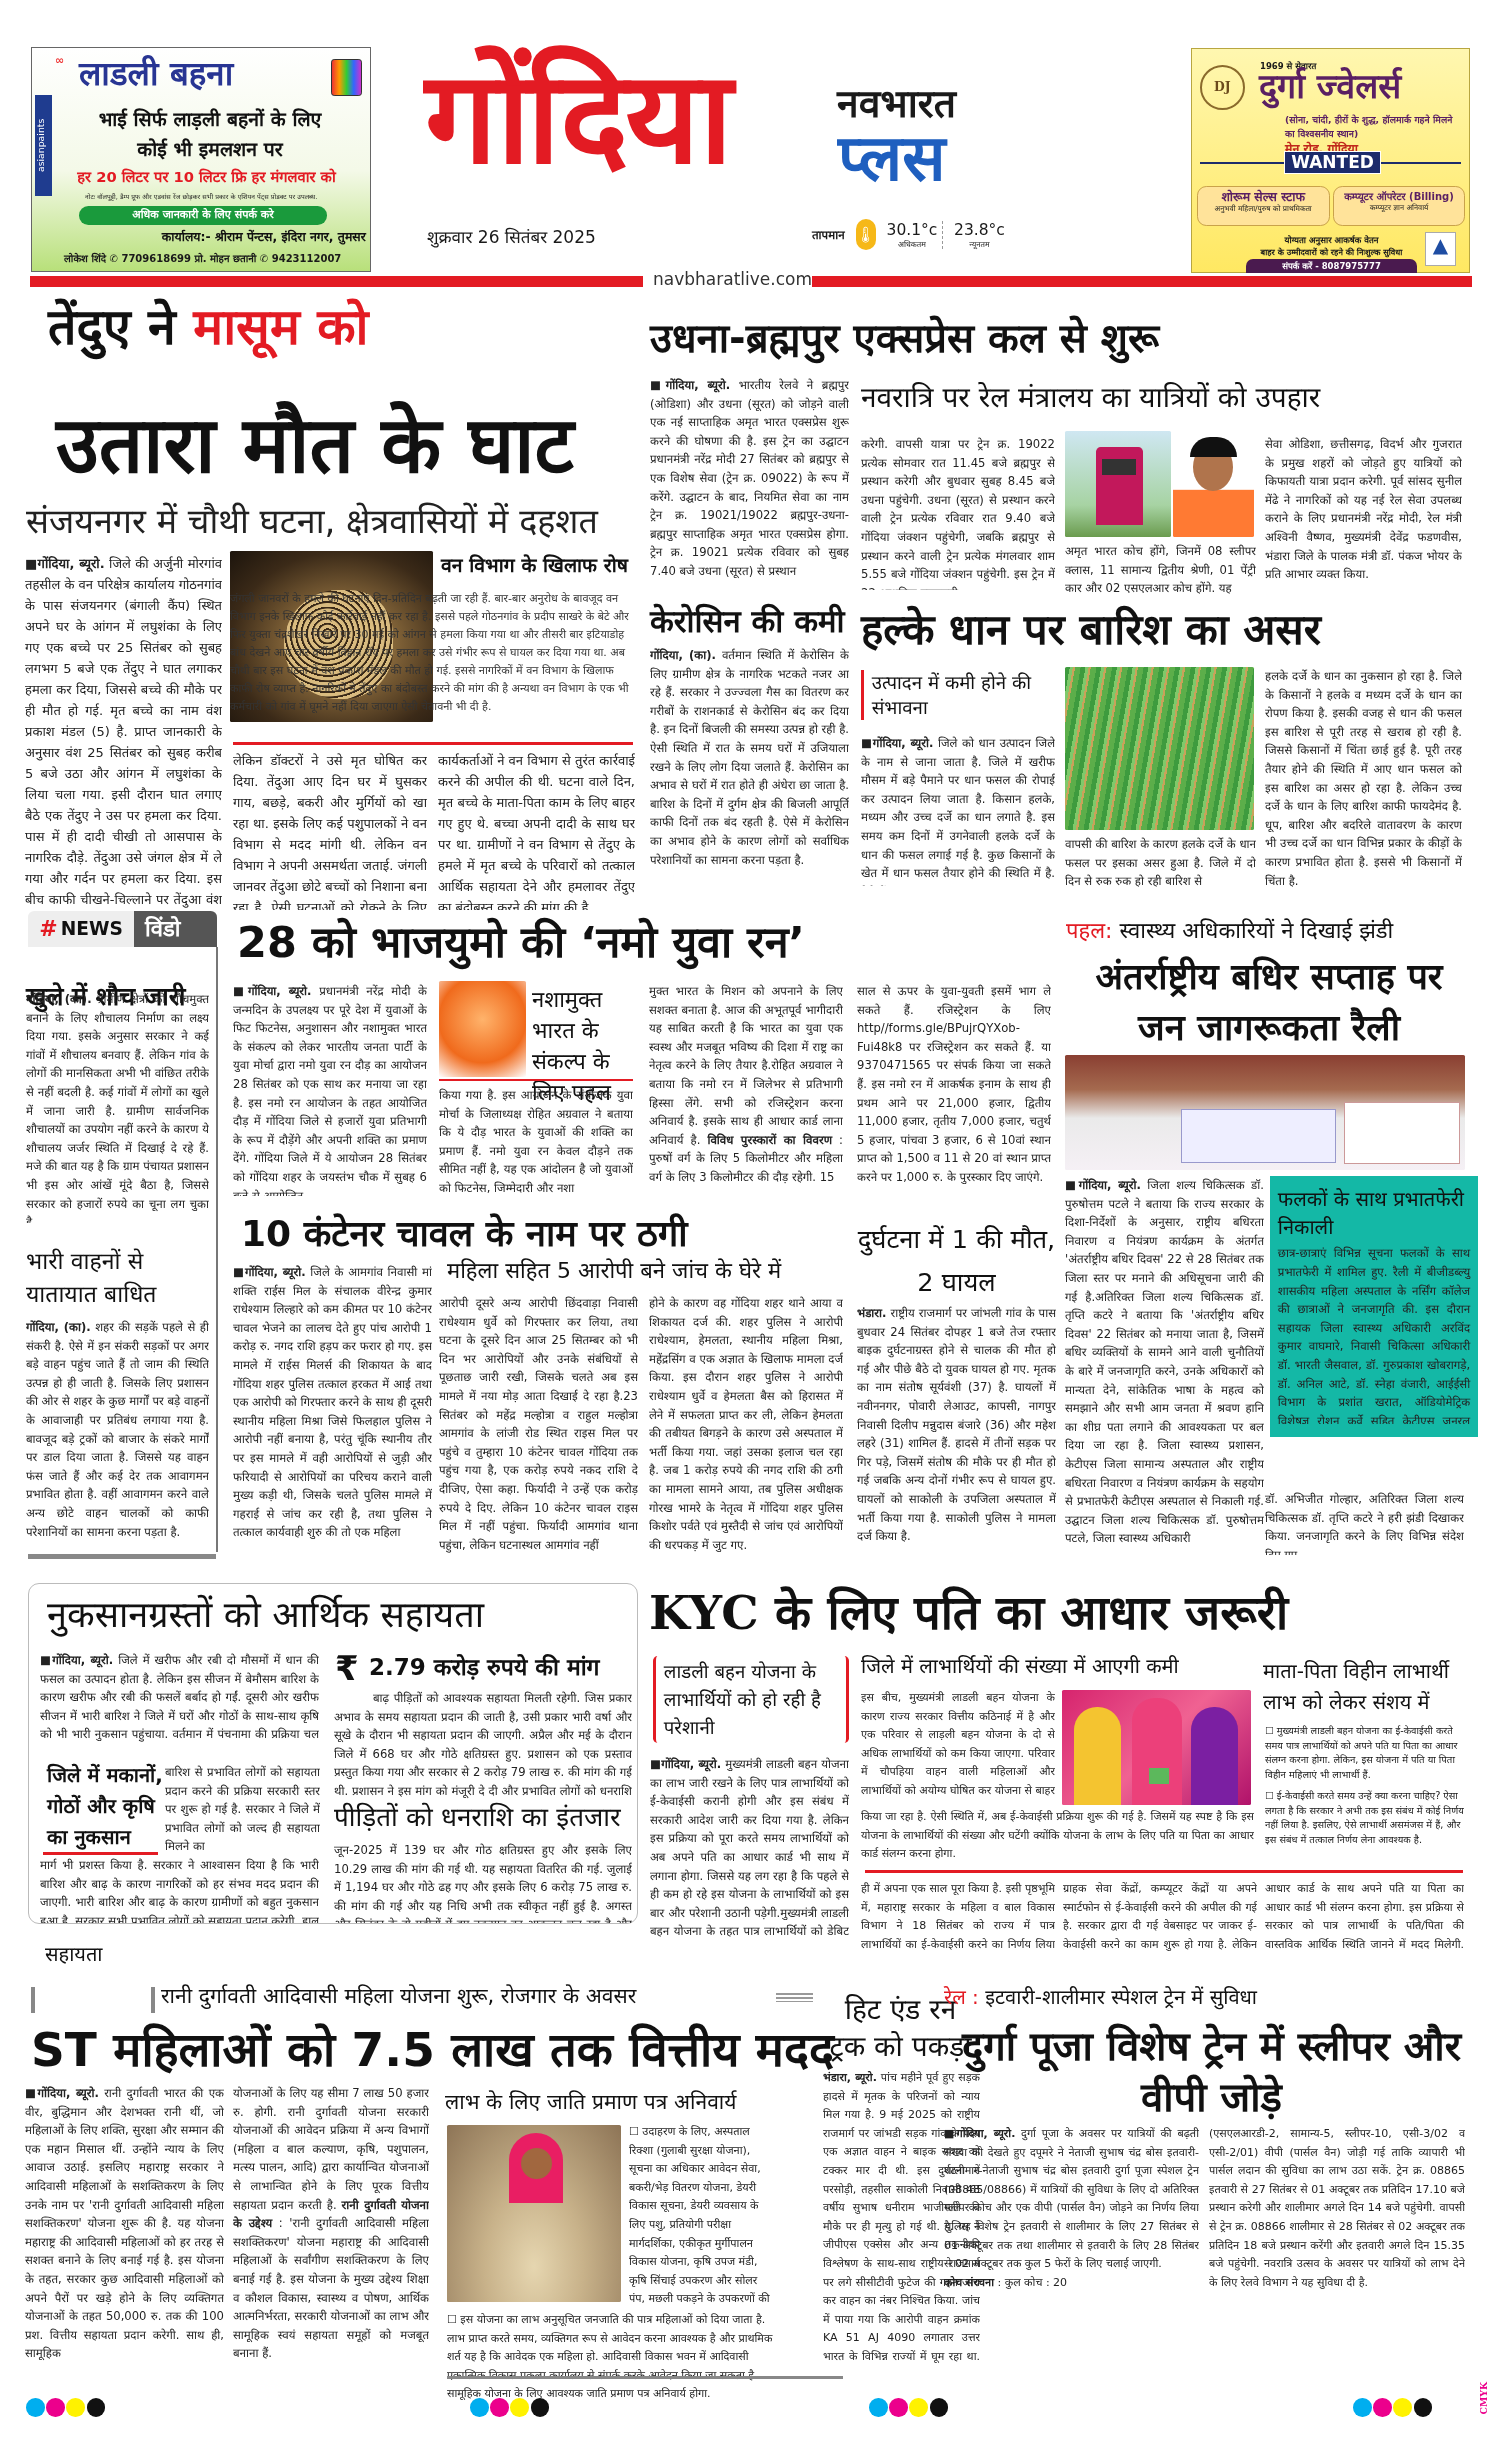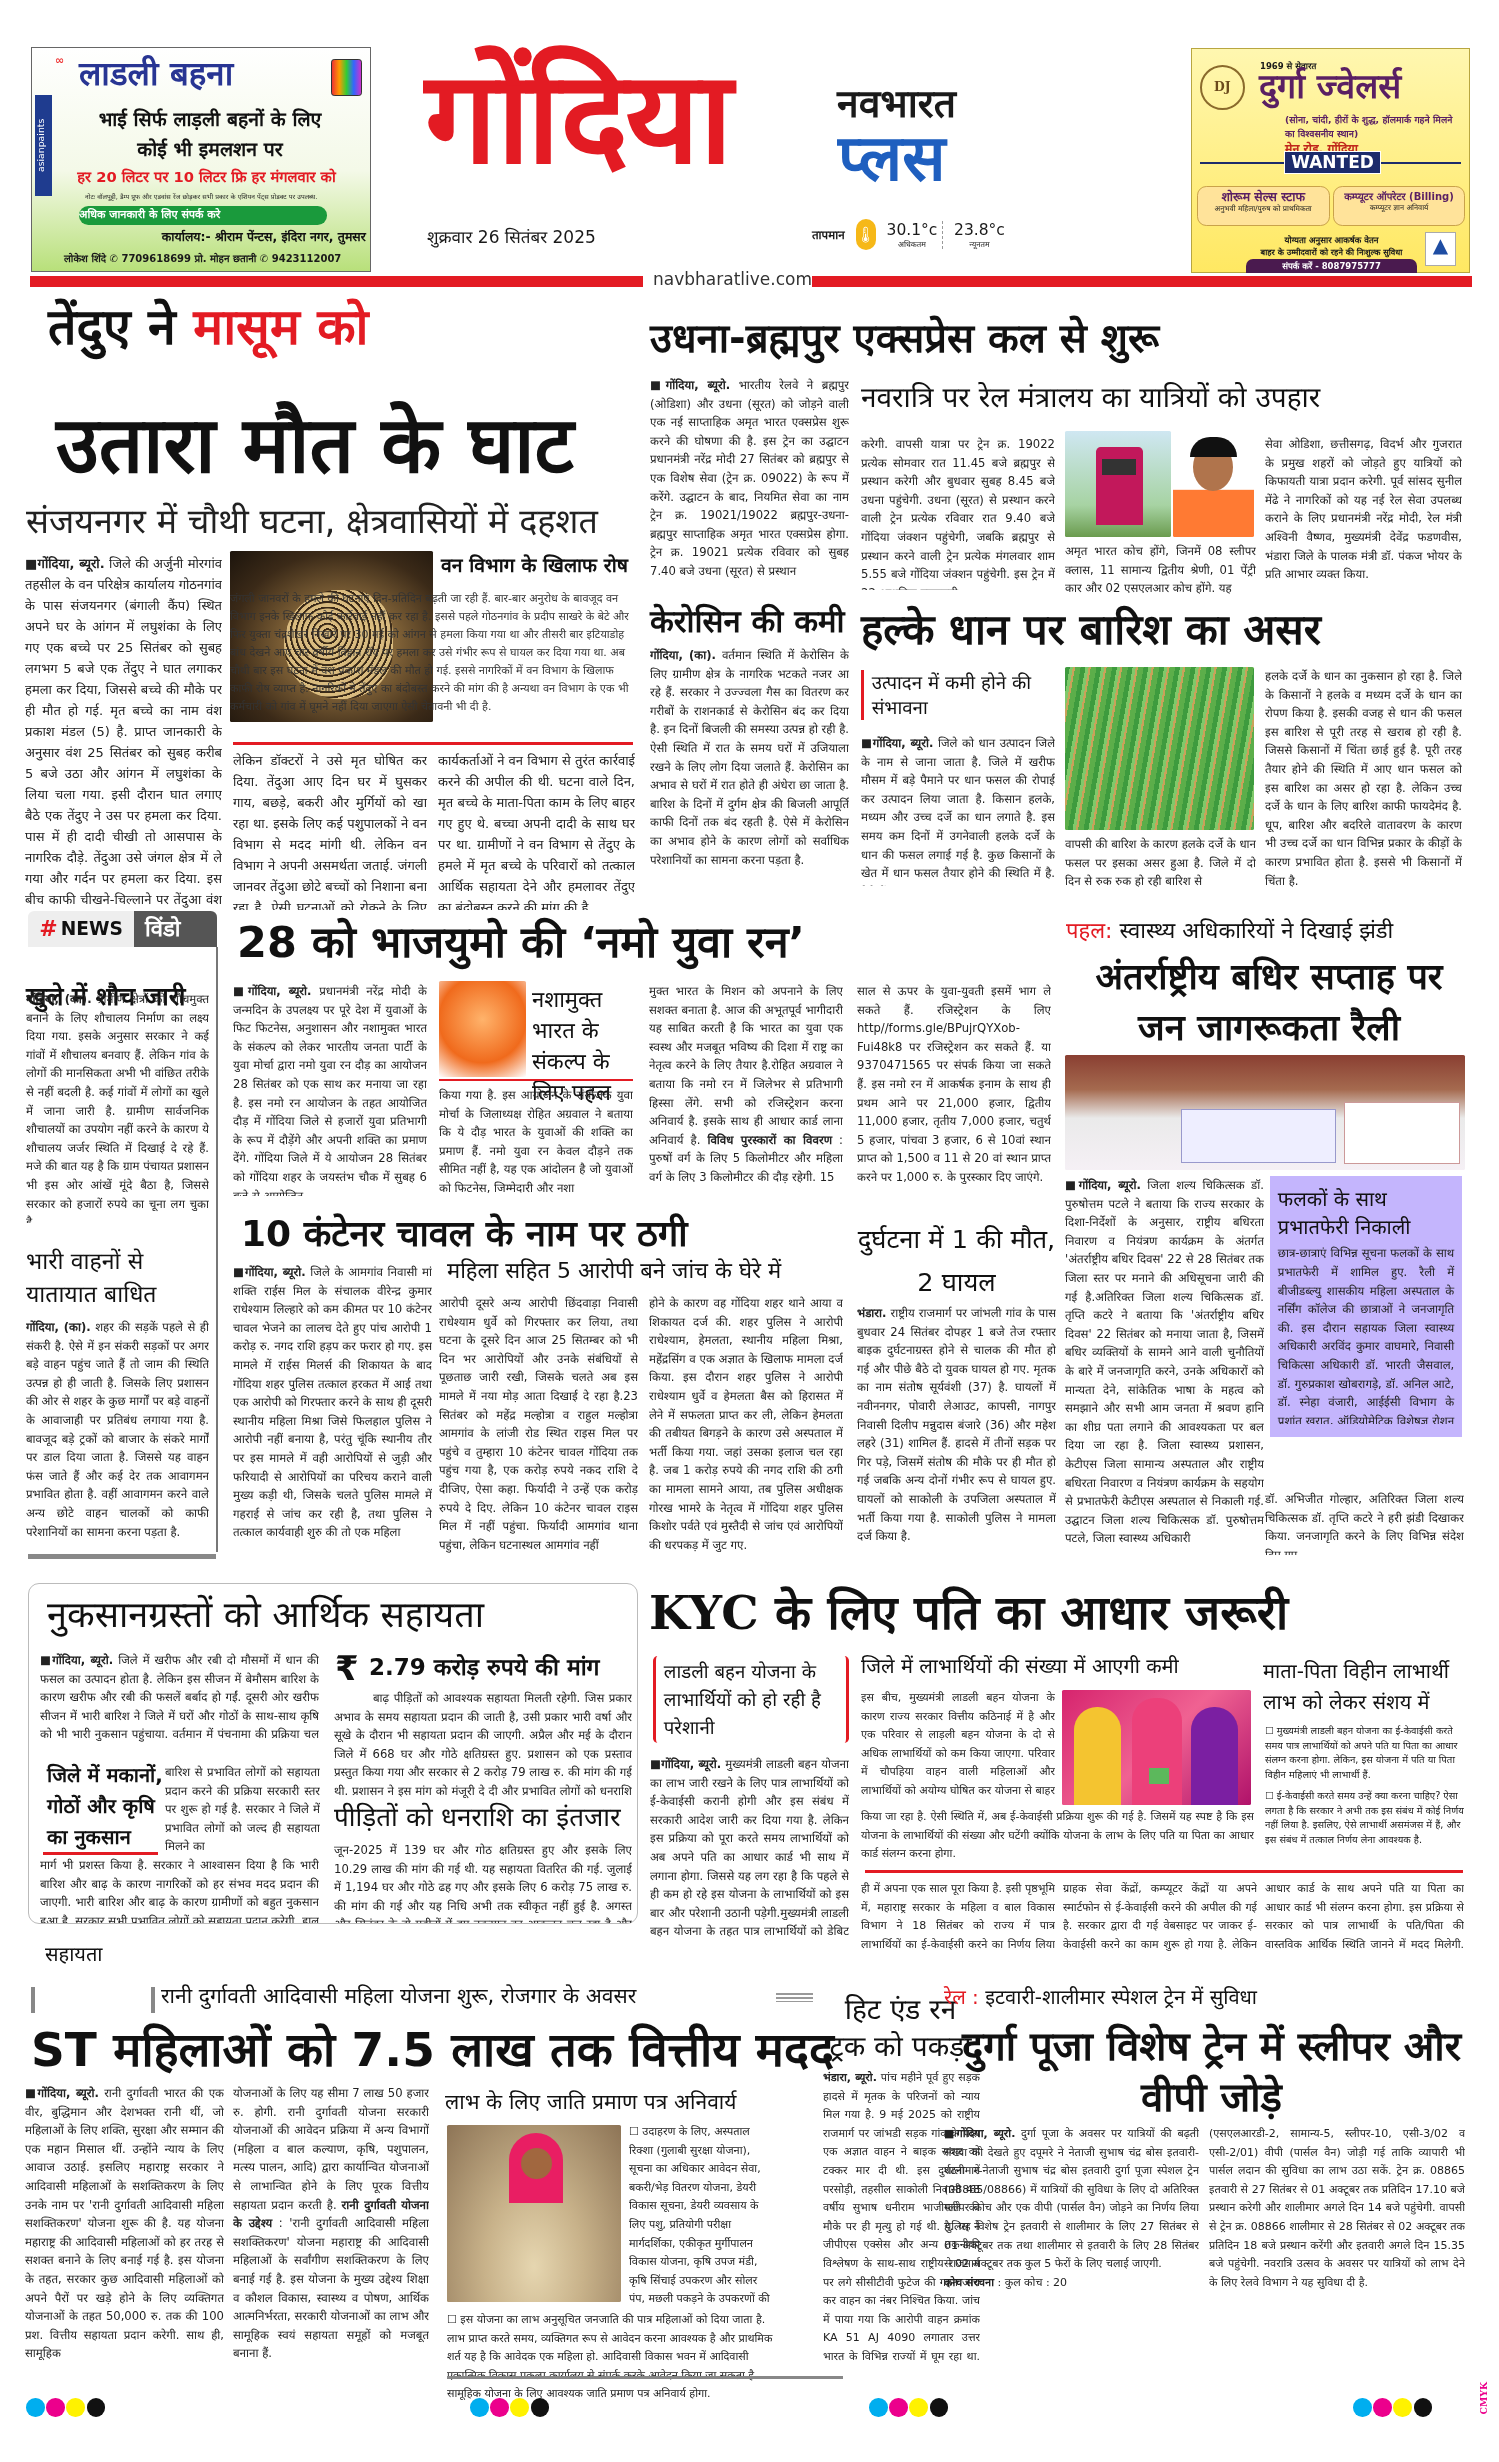--- a/index.html
+++ b/index.html
@@ -24,21 +24,21 @@
 
 <div class="abs ad-left">
   <div class="abs" style="left:3.1px;top:47px;width:17px;height:101px;background:#1f3c8f;color:#fff;font-size:9.3px;writing-mode:vertical-rl;transform:rotate(180deg);text-align:center">asianpaints</div>
   <div class="abs" style="left:23px;top:6.2px;font-size:11px;color:#e33;font-weight:700">∞</div>
   <div class="abs hd" style="left:47px;top:9.3px;font-size:33px;color:#283593">लाडली बहना</div>
   <div class="abs" style="right:7.8px;top:11px;width:31px;height:37px;border:1.6px solid #333;border-radius:3.1px;background:linear-gradient(90deg,#e33,#f90,#3c3,#36f,#c3c)"></div>
   <div class="abs hd" style="left:23px;top:62px;width:310px;text-align:center;font-size:19.4px">भाई सिर्फ लाड़ली बहनों के लिए</div>
   <div class="abs hd" style="left:23px;top:92px;width:310px;text-align:center;font-size:19.4px">कोई भी इमलशन पर</div>
   <div class="abs hd" style="left:15.5px;top:121px;width:318px;text-align:center;font-size:14.7px;color:#e31b23">हर 20 लिटर पर 10 लिटर फ्रि हर मंगलवार को</div>
   <div class="abs" style="left:4.7px;top:144px;width:329px;text-align:center;font-size:6.6px">नोटः वॉलपुट्टी, डैम्प प्रूफ और एडवांस रेंज छोड़कर सभी प्रकार के एशियन पेंट्स प्रोडक्ट पर उपलब्ध.</div>
-  <div class="abs" style="left:47px;top:158px;width:248px;height:18.6px;border-radius:9.3px;background:#1a9a3c;color:#fff;font-size:11px;font-weight:700;text-align:left;line-height:18.6px">अधिक जानकारी के लिए संपर्क करे</div>
+  <div class="abs" style="left:47px;top:158px;width:248px;height:18.6px;border-radius:9.3px;background:#1a9a3c;color:#fff;font-size:11px;font-weight:700;text-align:center;line-height:18.6px">अधिक जानकारी के लिए संपर्क करे</div>
   <div class="abs hd" style="left:7.8px;top:182px;width:326px;text-align:right;font-size:12.4px">कार्यालय:- श्रीराम पेंन्टस, इंदिरा नगर, तुमसर</div>
   <div class="abs" style="left:6.2px;top:203px;width:329px;text-align:center;font-size:10px;font-weight:700">लोकेश शिंदे ✆ 7709618699 प्रो. मोहन छतानी ✆ 9423112007</div>
 </div>
 
 <div class="abs hd" style="left:425px;top:54px;font-size:128px;color:#e31b23;letter-spacing:-3.1px;line-height:1">गोंदिया</div>
 <div class="abs hd" style="left:837px;top:84px;font-size:39px;color:#1a1a1a">नवभारत</div>
 <div class="abs hd" style="left:838px;top:126px;font-size:64px;color:#1f5fbf;line-height:1">प्लस</div>
 <div class="abs" style="left:427px;top:225px;font-size:17px">शुक्रवार 26 सितंबर 2025</div>
 <div class="abs" style="left:812px;top:219px;display:flex;align-items:center;gap:11px">
   <span style="font-size:11.6px;font-weight:700">तापमान</span>
@@ -139,21 +139,21 @@
 <div class="col body-text" style="left:649px;top:982px;width:194px;height:225px;font-size:11.6px;line-height:18.6px"><span>मुक्त भारत के मिशन को अपनाने के लिए सशक्त बनाता है. आज की अभूतपूर्व भागीदारी यह साबित करती है कि भारत का युवा एक स्वस्थ और मजबूत भविष्य की दिशा में राष्ट्र का नेतृत्व करने के लिए तैयार है.रोहित अग्रवाल ने बताया कि नमो रन में जिलेभर से प्रतिभागी हिस्सा लेंगे. सभी को रजिस्ट्रेशन करना अनिवार्य है. इसके साथ ही आधार कार्ड लाना अनिवार्य है.</span> <b>विविध पुरस्कारों का विवरण</b> <span>: पुरुषों वर्ग के लिए 5 किलोमीटर और महिला वर्ग के लिए 3 किलोमीटर की दौड़ रहेगी. 15</span></div>
 <div class="col body-text" style="left:857px;top:982px;width:194px;height:225px;font-size:11.6px;line-height:18.6px">साल से ऊपर के युवा-युवती इसमें भाग ले सकते हैं. रजिस्ट्रेशन के लिए http//forms.gle/BPujrQYXob-Fui48k8 पर रजिस्ट्रेशन कर सकते हैं. या 9370471565 पर संपर्क किया जा सकते हैं. इस नमो रन में आकर्षक इनाम के साथ ही प्रथम आने पर 21,000 हजार, द्वितीय 11,000 हजार, तृतीय 7,000 हजार, चतुर्थ 5 हजार, पांचवा 3 हजार, 6 से 10वां स्थान प्राप्त को 1,500 व 11 से 20 वां स्थान प्राप्त करने पर 1,000 रु. के पुरस्कार दिए जाएंगे.</div>
 
 <div class="abs hd" style="left:1066px;top:919px;font-size:22px;font-weight:400"><span class="red">पहल:</span><span> स्वास्थ्य अधिकारियों ने दिखाई झंडी</span></div>
 <div class="abs hd" style="left:1071px;top:951px;width:396px;font-size:36px;line-height:51px;text-align:center">अंतर्राष्ट्रीय बधिर सप्ताह पर जन जागरूकता रैली</div>
 <div class="photo" style="left:1065px;top:1055px;width:400px;height:115px;background:linear-gradient(180deg,#8a3f32 0%,#a56a4f 30%,#eaeaea 55%,#f5f0f5 100%)">
   <div class="abs" style="left:116px;top:54px;width:155px;height:54px;background:#eef;border:0.8px solid #99c"></div>
   <div class="abs" style="left:279px;top:47px;width:116px;height:62px;background:#fff;border:0.8px solid #c99"></div>
 </div>
 <div class="col body-text" style="left:1065px;top:1176px;width:199px;height:380px;font-size:11.6px;line-height:18.6px"><b>■</b><b>गोंदिया, ब्यूरो.</b> <span>जिला शल्य चिकित्सक डॉ. पुरुषोत्तम पटले ने बताया कि राज्य सरकार के दिशा-निर्देशों के अनुसार, राष्ट्रीय बधिरता निवारण व नियंत्रण कार्यक्रम के अंतर्गत 'अंतर्राष्ट्रीय बधिर दिवस' 22 से 28 सितंबर तक जिला स्तर पर मनाने की अधिसूचना जारी की गई है.अतिरिक्त जिला शल्य चिकित्सक डॉ. तृप्ति कटरे ने बताया कि 'अंतर्राष्ट्रीय बधिर दिवस' 22 सितंबर को मनाया जाता है, जिसमें बधिर व्यक्तियों के सामने आने वाली चुनौतियों के बारे में जनजागृति करने, उनके अधिकारों को मान्यता देने, सांकेतिक भाषा के महत्व को समझाने और सभी आम जनता में श्रवण हानि का शीघ्र पता लगाने की आवश्यकता पर बल दिया जा रहा है. जिला स्वास्थ्य प्रशासन, केटीएस जिला सामान्य अस्पताल और राष्ट्रीय बधिरता निवारण व नियंत्रण कार्यक्रम के सहयोग से प्रभातफेरी केटीएस अस्पताल से निकाली गई. उद्घाटन जिला शल्य चिकित्सक डॉ. पुरुषोत्तम पटले, जिला स्वास्थ्य अधिकारी</span></div>
-<div class="abs" style="left:1270px;top:1176px;width:192px;height:261px;background:#c4b5fd">
+<div class="abs" style="left:1270px;top:1176px;width:208px;height:261px;background:#14b8a6">
   <div class="hd" style="padding:9.3px 7.8px 0;font-size:20px;font-weight:400;line-height:28px">फलकों के साथ प्रभातफेरी निकाली</div>
   <div class="body-text" style="padding:3.1px 7.8px;font-size:11.6px;line-height:18.6px;height:183px;overflow:hidden">छात्र-छात्राएं विभिन्न सूचना फलकों के साथ प्रभातफेरी में शामिल हुए. रैली में बीजीडब्ल्यु शासकीय महिला अस्पताल के नर्सिंग कॉलेज की छात्राओं ने जनजागृति की. इस दौरान सहायक जिला स्वास्थ्य अधिकारी अरविंद कुमार वाघमारे, निवासी चिकित्सा अधिकारी डॉ. भारती जैसवाल, डॉ. गुरुप्रकाश खोबरागड़े, डॉ. अनिल आटे, डॉ. स्नेहा वंजारी, आईईसी विभाग के प्रशांत खरात, ऑडियोमेट्रिक विशेषज्ञ रोशन कुर्वे सहित केटीएस जनरल अस्पताल के अन्य अधिकारी/कर्मचारी उपस्थित थे.</div>
 </div>
 <div class="col body-text" style="left:1265px;top:1490px;width:199px;height:65px;font-size:11.6px;line-height:18.6px">डॉ. अभिजीत गोल्हार, अतिरिक्त जिला शल्य चिकित्सक डॉ. तृप्ति कटरे ने हरी झंडी दिखाकर किया. जनजागृति करने के लिए विभिन्न संदेश दिए गए.</div>
 
 <div class="abs hd" style="left:241px;top:1215px;font-size:36px">10 कंटेनर चावल के नाम पर ठगी</div>
 <div class="col body-text" style="left:233px;top:1263px;width:199px;height:295px;font-size:11.6px;line-height:18.6px"><b>■</b><b>गोंदिया, ब्यूरो.</b> <span>जिले के आमगांव निवासी मां शक्ति राईस मिल के संचालक वीरेन्द्र कुमार राधेश्याम लिल्हारे को कम कीमत पर 10 कंटेनर चावल भेजने का लालच देते हुए पांच आरोपी 1 करोड़ रु. नगद राशि हड़प कर फरार हो गए. इस मामले में राईस मिलर्स की शिकायत के बाद गोंदिया शहर पुलिस तत्काल हरकत में आई तथा एक आरोपी को गिरफ्तार करने के साथ ही दूसरी स्थानीय महिला मिश्रा जिसे फिलहाल पुलिस ने आरोपी नहीं बनाया है, परंतु चूंकि स्थानीय तौर पर इस मामले में वही आरोपियों से जुड़ी और फरियादी से आरोपियों का परिचय कराने वाली मुख्य कड़ी थी, जिसके चलते पुलिस मामले में गहराई से जांच कर रही है, तथा पुलिस ने तत्काल कार्यवाही शुरु की तो एक महिला</span></div>
 <div class="abs hd" style="left:447px;top:1259px;font-size:22px;font-weight:400">महिला सहित 5 आरोपी बने जांच के घेरे में</div>
 <div class="col body-text" style="left:439px;top:1294px;width:199px;height:264px;font-size:11.6px;line-height:18.6px">आरोपी दूसरे अन्य आरोपी छिंदवाड़ा निवासी राधेश्याम धुर्वे को गिरफ्तार कर लिया, तथा घटना के दूसरे दिन आज 25 सितम्बर को भी दिन भर आरोपियों और उनके संबंधियों से पूछताछ जारी रखी, जिसके चलते अब इस मामले में नया मोड़ आता दिखाई दे रहा है.23 सितंबर को महेंद्र मल्होत्रा व राहुल मल्होत्रा आमगांव के लांजी रोड स्थित राइस मिल पर पहुंचे व तुम्हारा 10 कंटेनर चावल गोंदिया तक पहुंच गया है, एक करोड़ रुपये नकद राशि दे दीजिए, ऐसा कहा. फिर्यादी ने उन्हें एक करोड़ रुपये दे दिए. लेकिन 10 कंटेनर चावल राइस मिल में नहीं पहुंचा. फिर्यादी आमगांव थाना पहुंचा, लेकिन घटनास्थल आमगांव नहीं</div>
 <div class="col body-text" style="left:649px;top:1294px;width:194px;height:264px;font-size:11.6px;line-height:18.6px">होने के कारण वह गोंदिया शहर थाने आया व शिकायत दर्ज की. शहर पुलिस ने आरोपी राधेश्याम, हेमलता, स्थानीय महिला मिश्रा, महेंद्रसिंग व एक अज्ञात के खिलाफ मामला दर्ज किया. इस दौरान शहर पुलिस ने आरोपी राधेश्याम धुर्वे व हेमलता बैस को हिरासत में लेने में सफलता प्राप्त कर ली, लेकिन हेमलता की तबीयत बिगड़ने के कारण उसे अस्पताल में भर्ती किया गया. जहां उसका इलाज चल रहा है. जब 1 करोड़ रुपये की नगद राशि की ठगी का मामला सामने आया, तब पुलिस अधीक्षक गोरख भामरे के नेतृत्व में गोंदिया शहर पुलिस किशोर पर्वते एवं मुस्तैदी से जांच एवं आरोपियों की धरपकड़ में जुट गए.</div>

